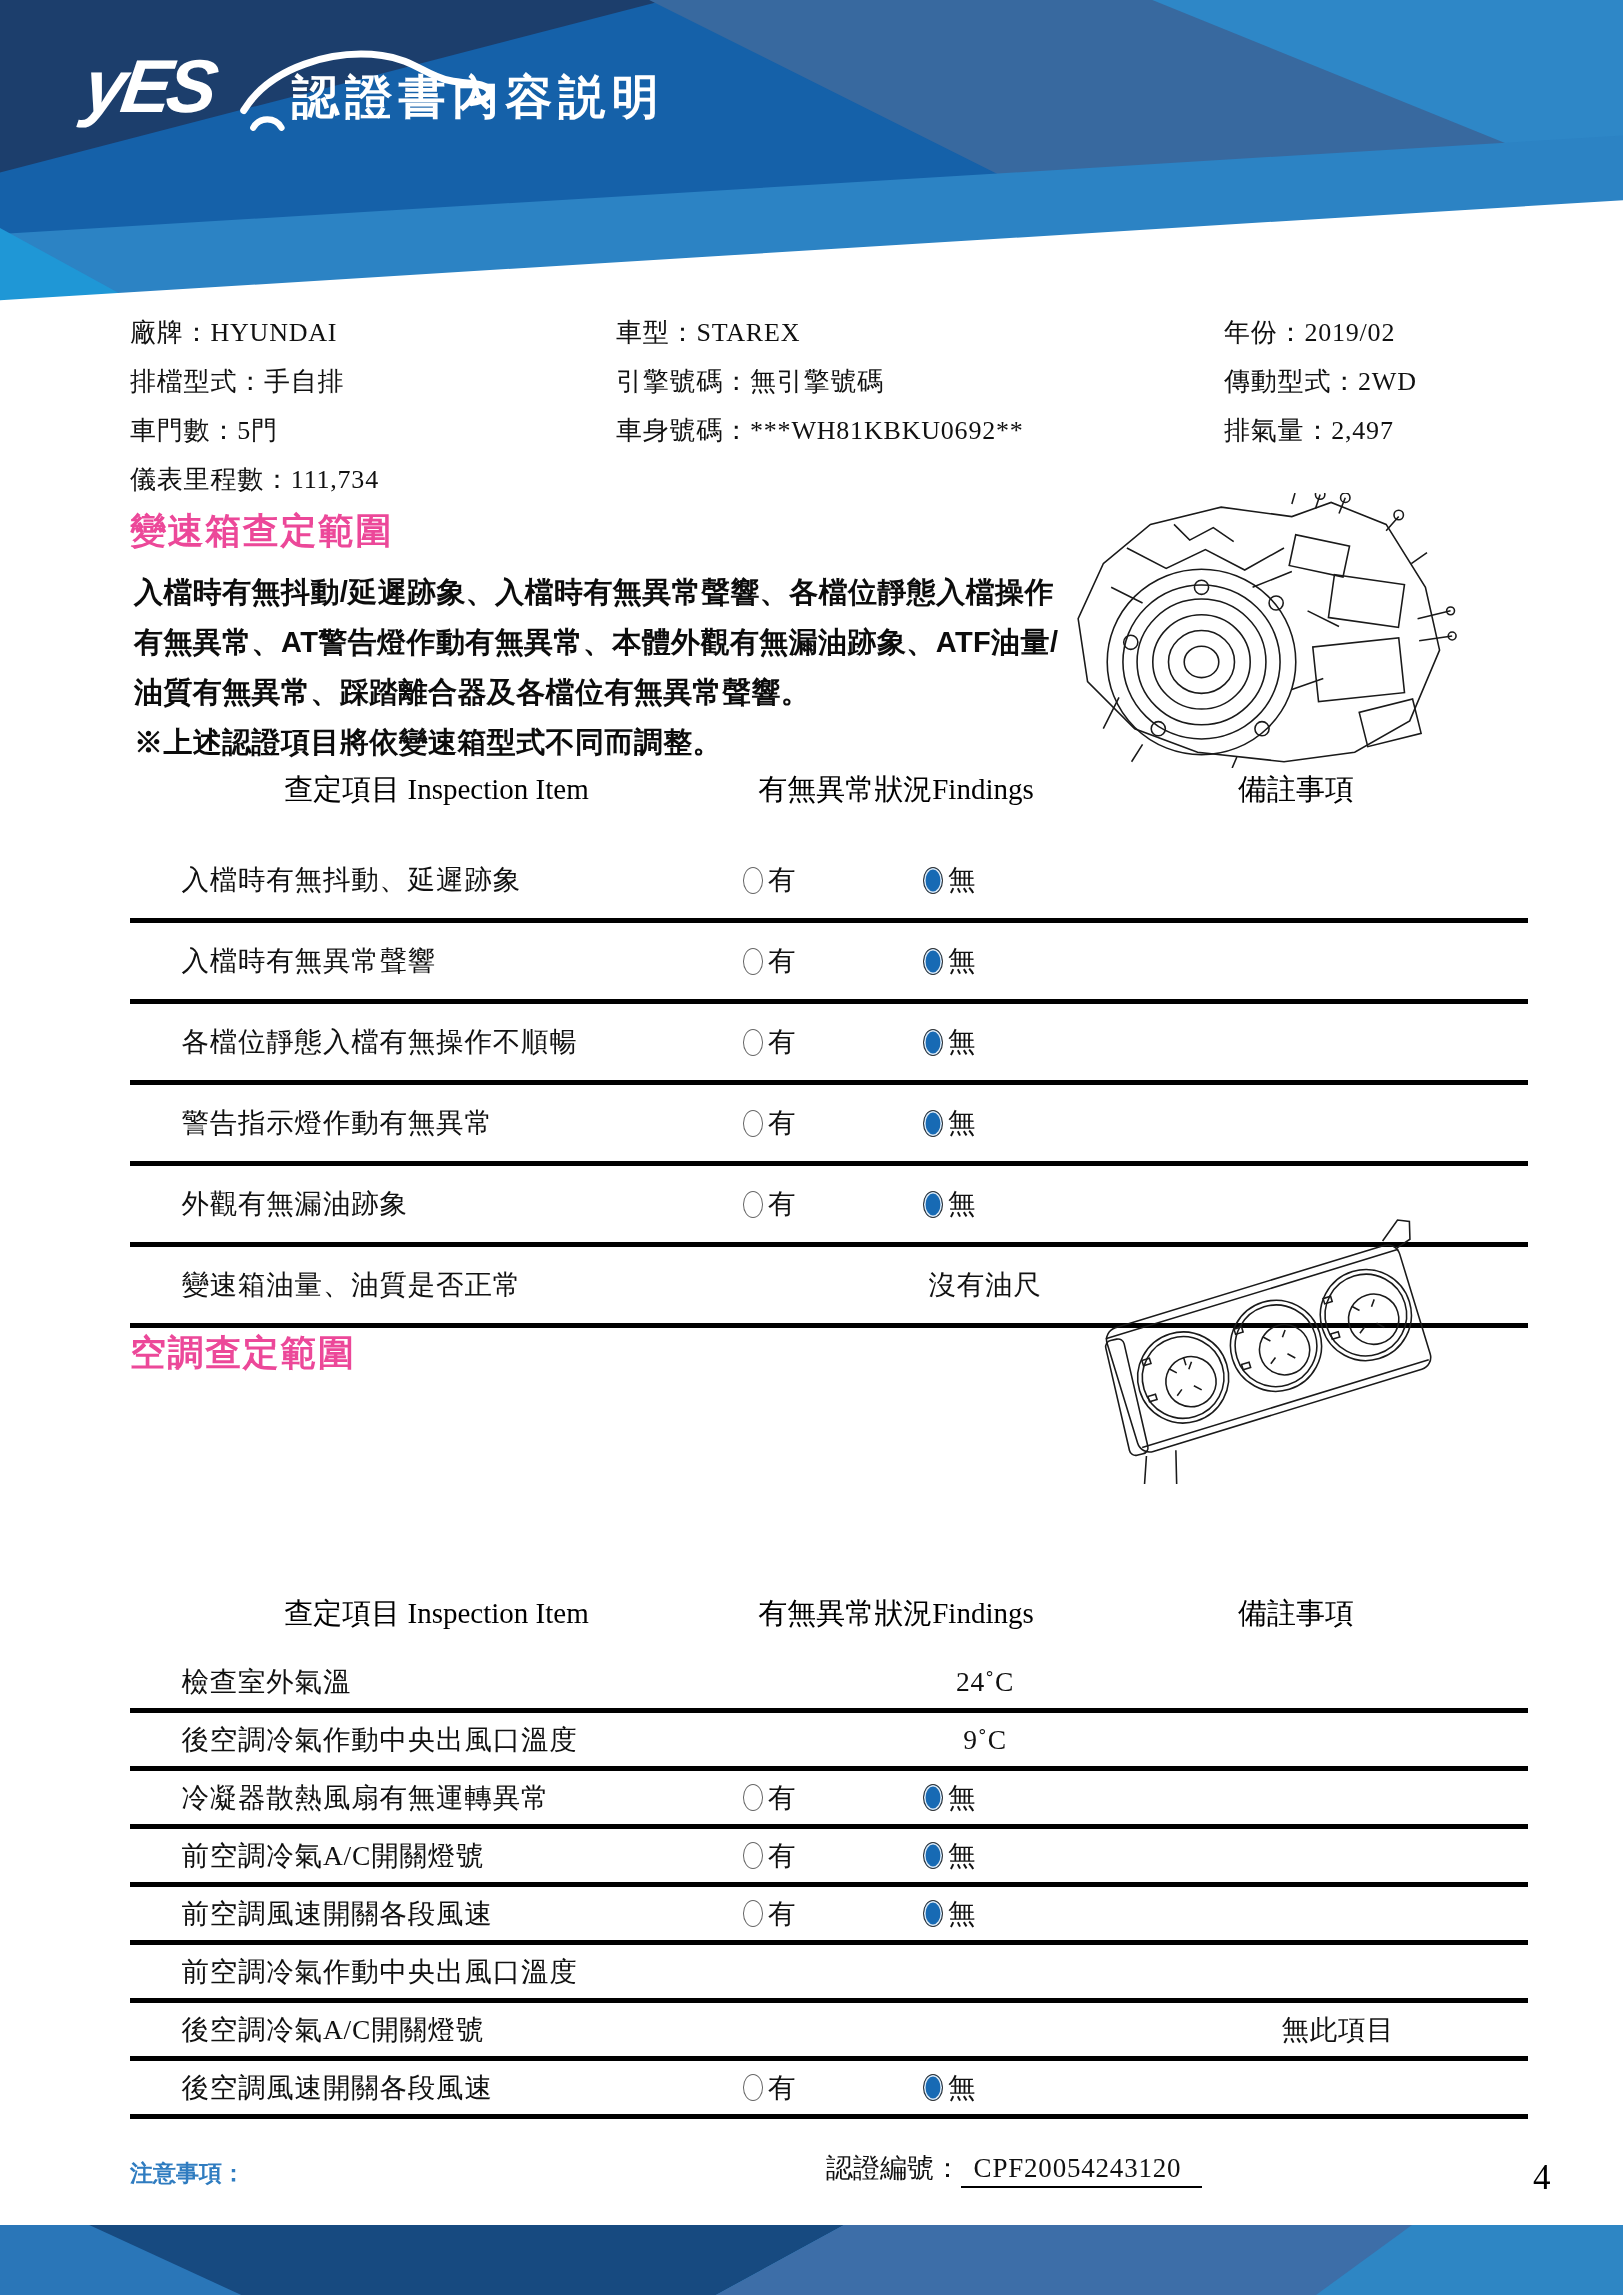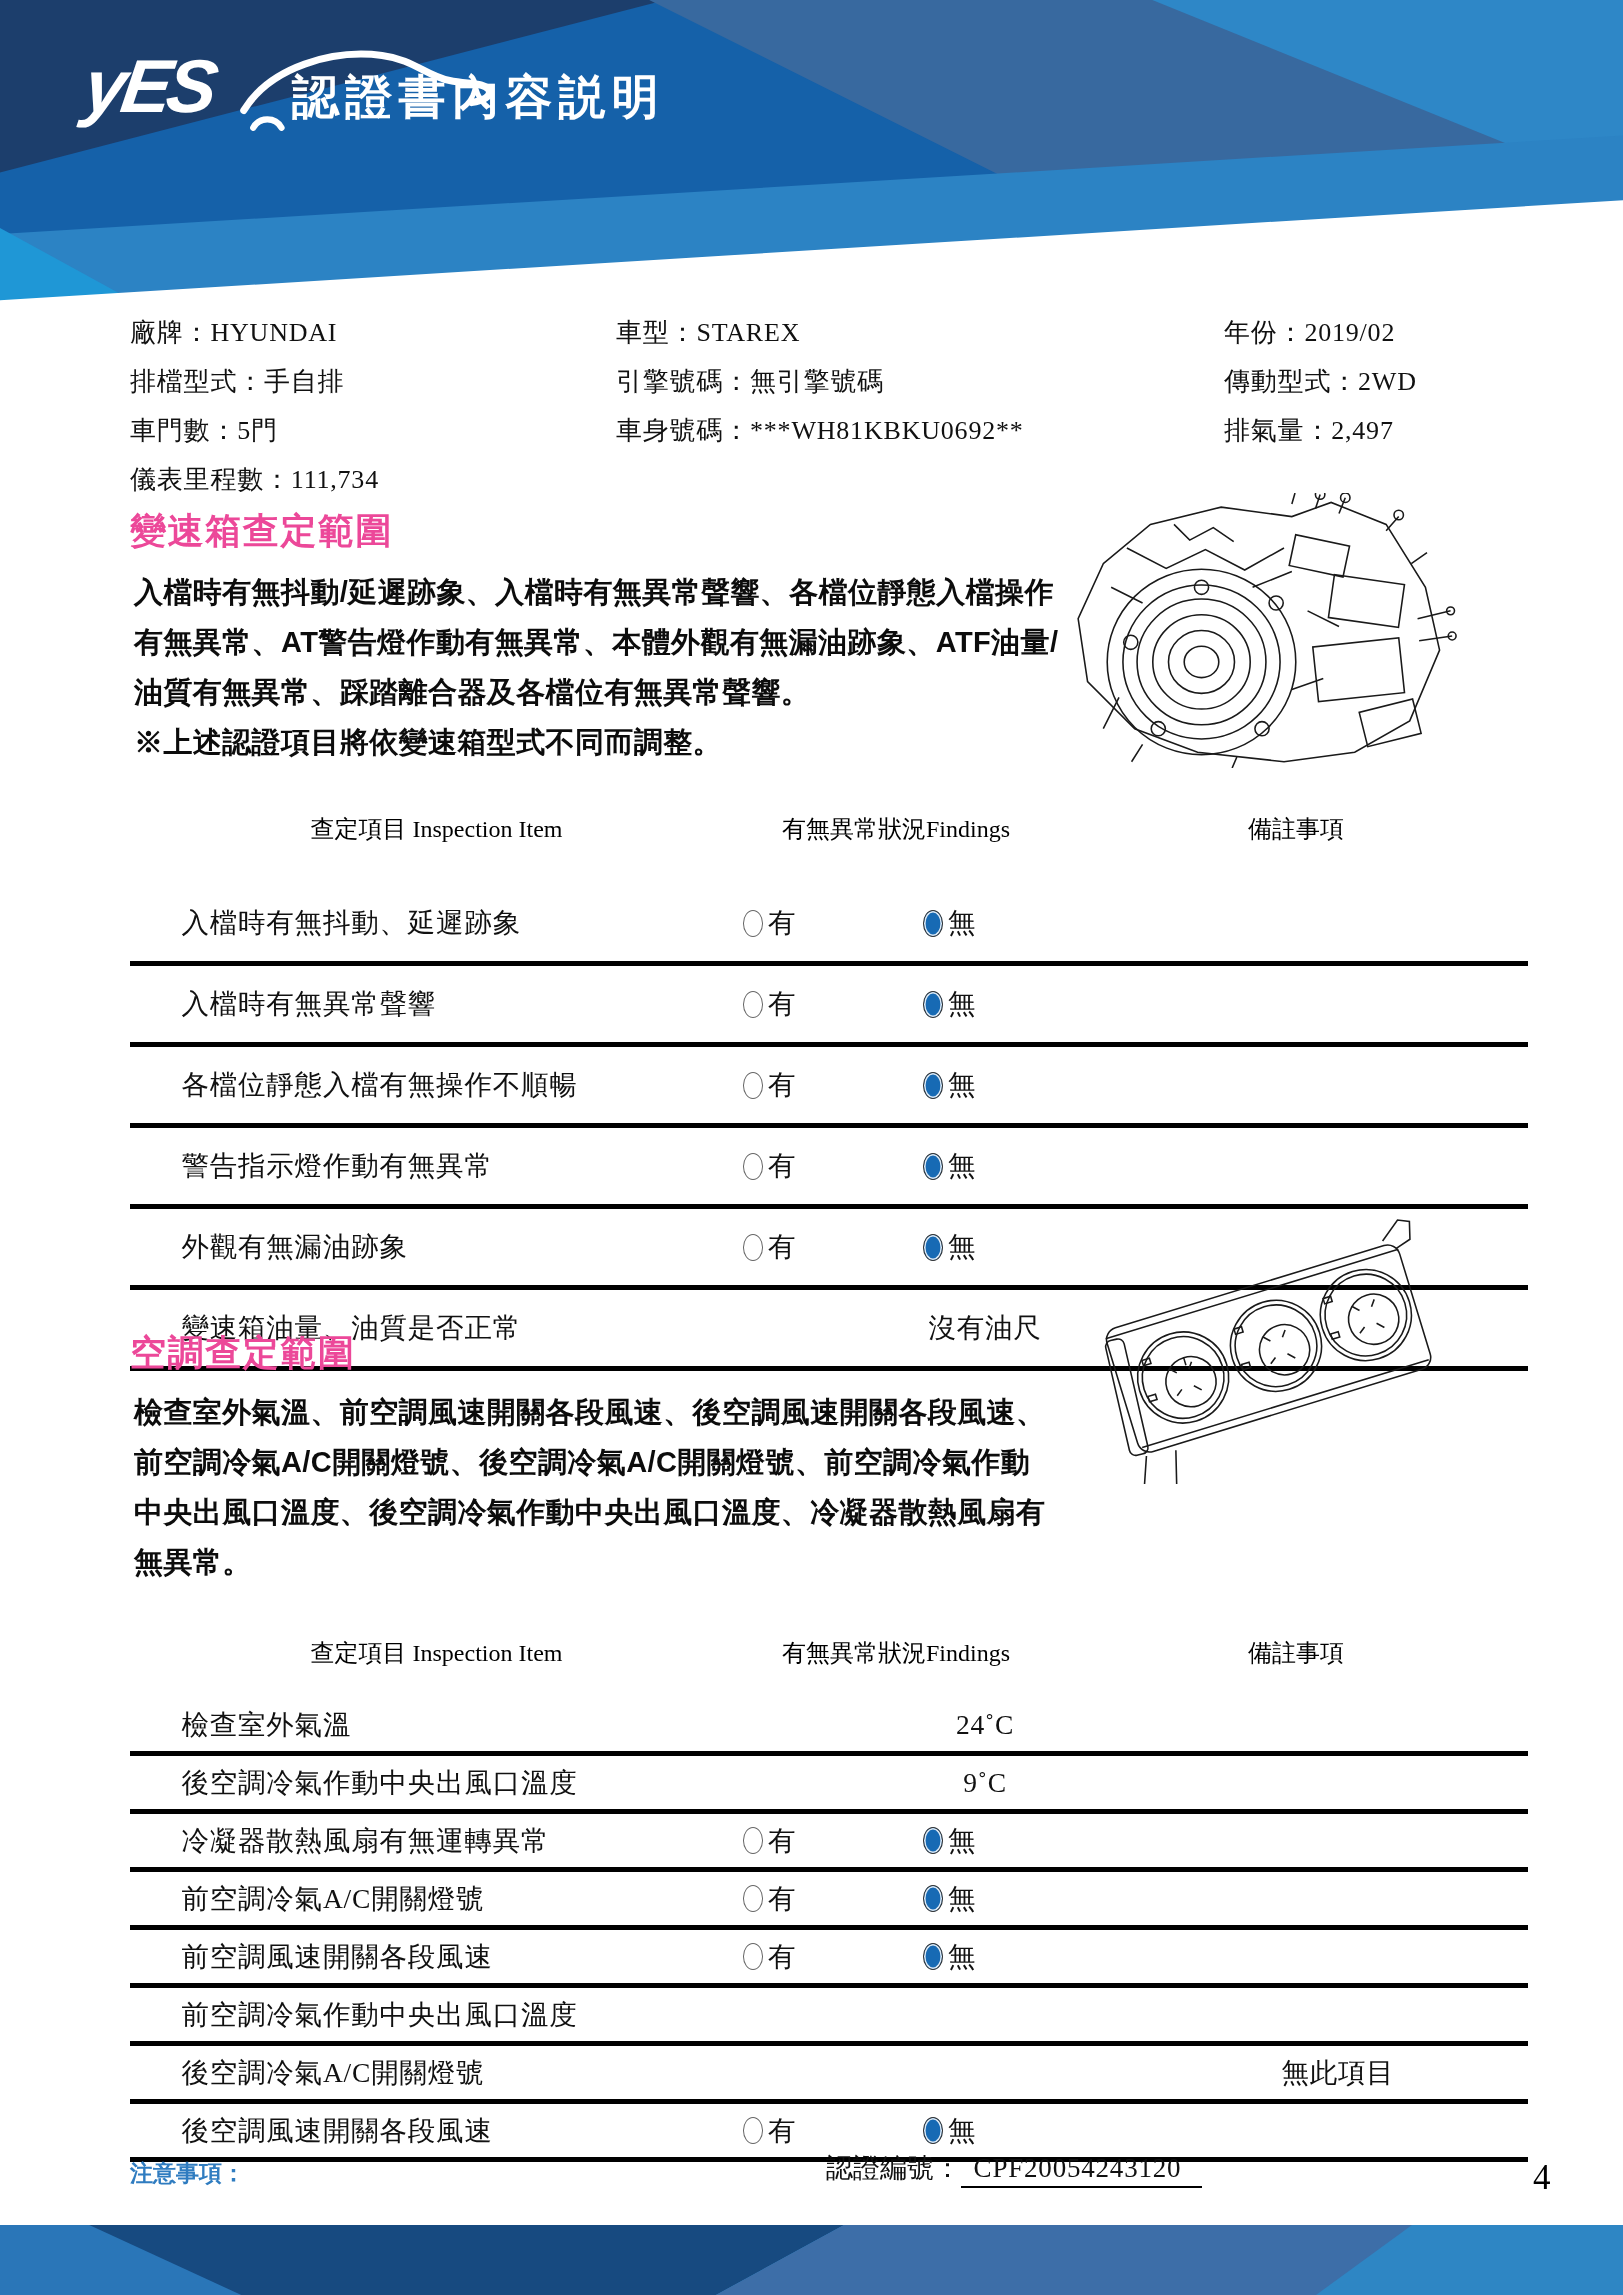--- a/index.html
+++ b/index.html
@@ -31,21 +31,21 @@
 
   
   .sec-title{position:absolute;font-family:"Liberation Sans",sans-serif;font-weight:700;
              font-size:36px;color:#ec4899;letter-spacing:1.6px;}
   .sec-desc{position:absolute;font-family:"Liberation Sans",sans-serif;font-weight:700;
             font-size:29px;line-height:50px;color:#0c0c0c;white-space:pre-line;letter-spacing:0.4px;}
   .illus{position:absolute;}
 
   
   .tbl{position:absolute;left:130px;width:1398px;}
-  .thead{position:relative;font-size:24px;color:#000;margin-top:43px;}
+  .thead{position:relative;font-size:29px;color:#000;}
   .thead span{position:absolute;text-align:center;display:block;}
   .th1{left:0;width:613px;}
   .th2{left:562px;width:408px;}
   .th3{left:1009px;width:314px;}
   .trow{position:relative;border-bottom:5.5px solid #000;}
   .t1 .trow{height:76px;}
   .t2 .trow{height:53px;}
   .cell{position:absolute;top:0;height:100%;display:flex;align-items:center;font-size:27.5px;letter-spacing:0.8px;margin-left:42px;}
   .c-item{left:9.4px;width:597px;}
   .c-find-text{left:609px;width:408px;justify-content:center;}
@@ -203,24 +203,20 @@
           </div>
         </div>
         <div class="trow">
           <div class="cell c-item">變速箱油量、油質是否正常</div>
           <div class="cell c-find-text">沒有油尺</div>
         </div>
       </div>
   </div>
 
   <div class="sec-title" style="left:130px;top:1329px;">空調查定範圍</div>
-  <div class="sec-desc" style="left:134px;top:1387px;width:997px;">檢查室外氣溫、前空調風速開關各段風速、後空調風速開關各段風速、
-前空調冷氣A/C開關燈號、後空調冷氣A/C開關燈號、前空調冷氣作動
-中央出風口溫度、後空調冷氣作動中央出風口溫度、冷凝器散熱風扇有
-無異常。</div>
 
   <svg class="illus" style="left:1092px;top:1213px;" width="353" height="271" viewBox="0 0 450 345">
     <g class="svgline" transform="rotate(-17 225 172)">
       <rect x="30" y="90" width="390" height="165" rx="16"></rect>
       <rect x="22" y="104" width="24" height="150" rx="8" transform="rotate(4 34 179)"></rect>
       <path d="M30 100 L420 100 M34 246 L416 246"></path>
       <g>
         <circle cx="110" cy="176" r="58"></circle>
           <circle cx="110" cy="176" r="52"></circle>
         <circle cx="118" cy="184" r="32"></circle>

